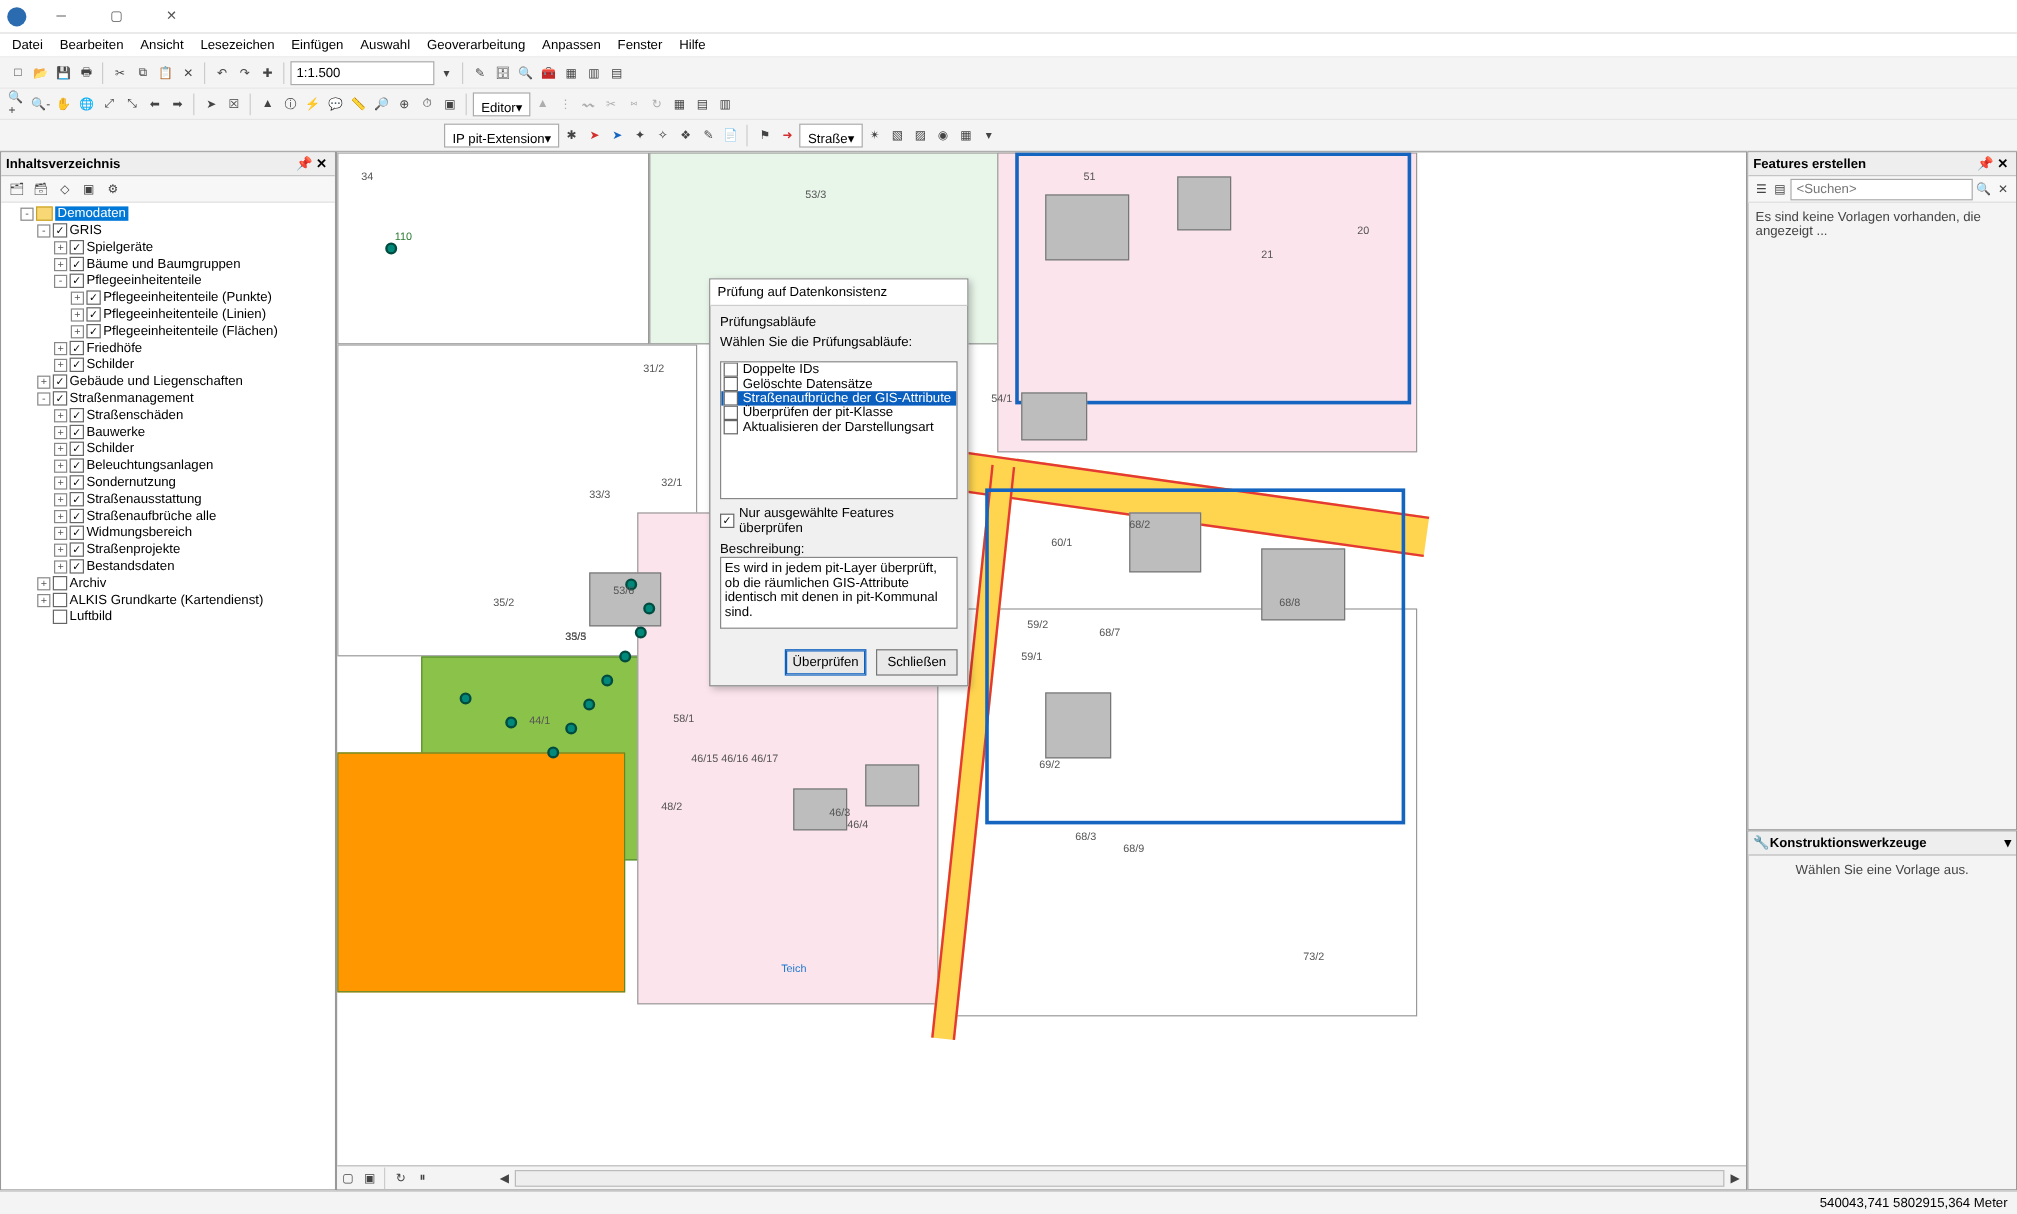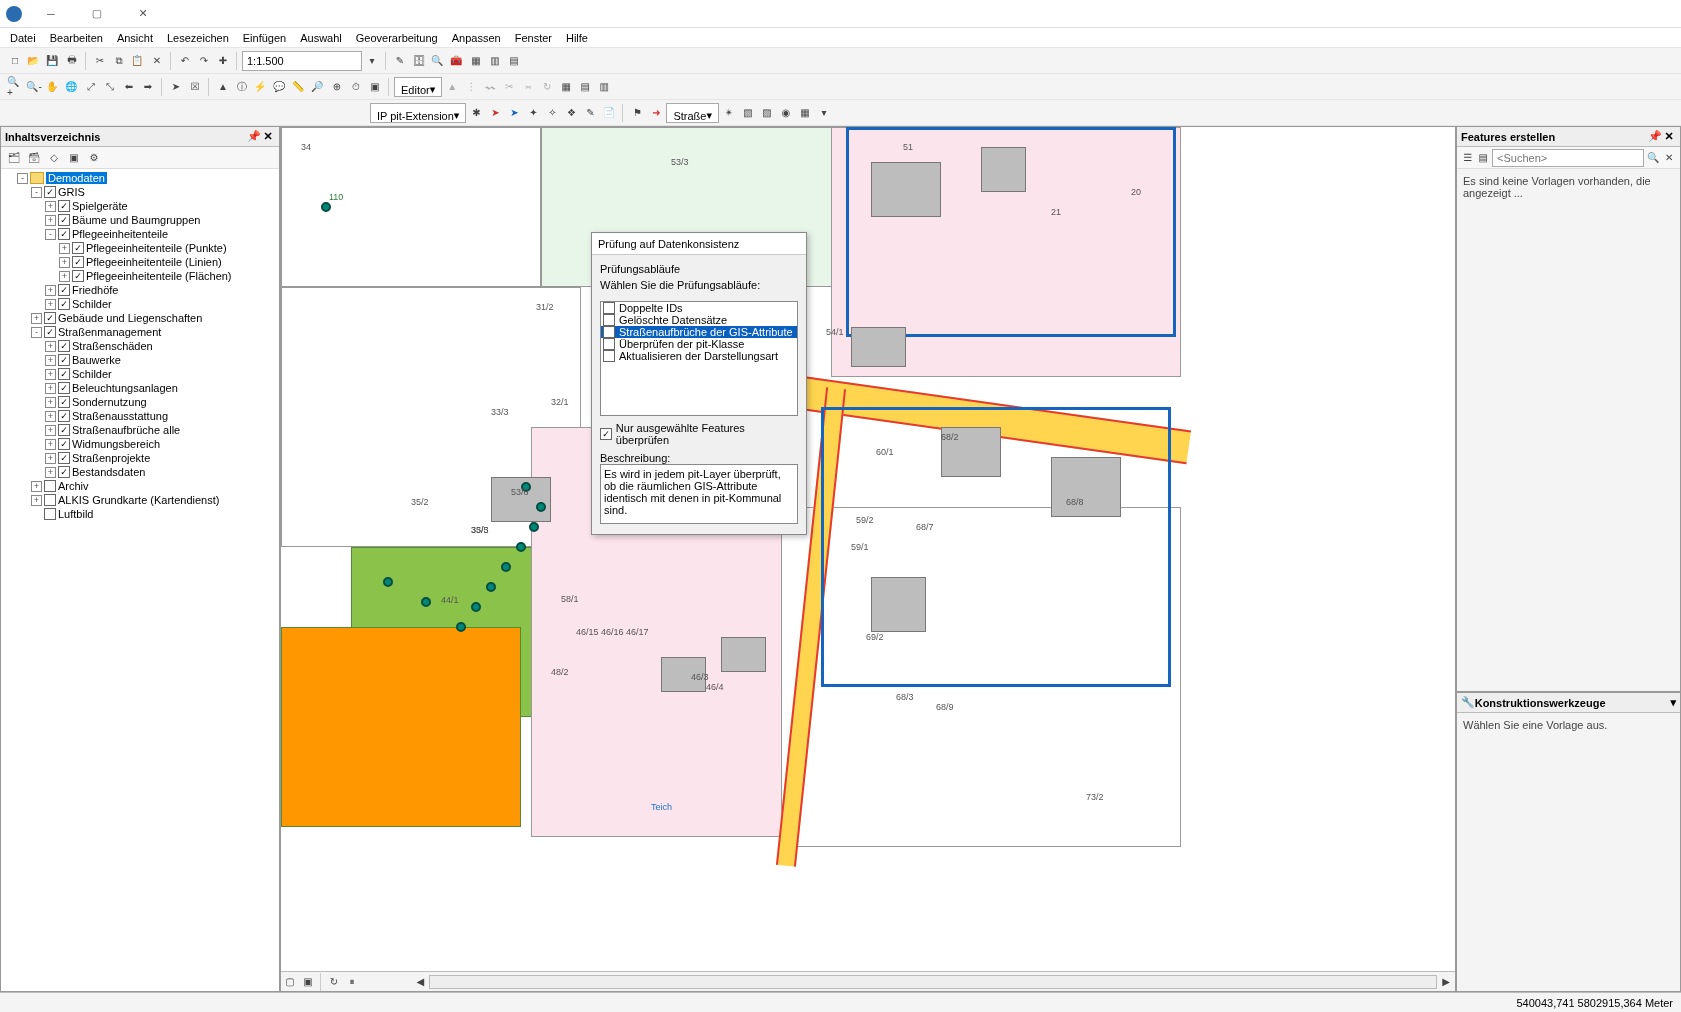--- a/index.html
+++ b/index.html
@@ -470,20 +470,24 @@
                 <span>Aktualisieren der Darstellungsart</span>
               </div>
           </div>
           <div class="check">
               <span class="cb">✓</span>
               <span>Nur ausgewählte Features überprüfen</span>
             </div>
           <div>Beschreibung:</div>
           <textarea class="desc" readonly="" style="">Es wird in jedem pit-Layer überprüft, ob die räumlichen GIS-Attribute identisch mit denen in pit-Kommunal sind.</textarea>
         </div>
+        <div class="dlg-btns">
+          <button class="btn primary">Überprüfen</button>
+          <button class="btn">Schließen</button>
+        </div>
       </div>
     </div>
     <div class="map-bottom">
       <div class="tb">▢</div>
       <div class="tb">▣</div>
       <div class="sep"></div>
       <div class="tb">↻</div>
       <div class="tb">⏸</div>
       <span class="sp" style="flex:1"></span>
       <div class="tb">◀</div>
@@ -509,21 +513,21 @@
       </div>
       <div class="fe-body">Es sind keine Vorlagen vorhanden, die angezeigt ...</div>
     </div>
     <div class="panel const">
       <div class="panel-head">
         <span>🔧</span>
         <span>Konstruktionswerkzeuge</span>
         <span class="sp"></span>
         <span>▾</span>
       </div>
-      <div class="fe-body" style="text-align:left">Wählen Sie eine Vorlage aus.</div>
+      <div class="fe-body" style="text-align:center">Wählen Sie eine Vorlage aus.</div>
     </div>
   </div>
 </div>
 
 <div class="statusbar">
   <span class="sp"></span>
   <span>540043,741  5802915,364 Meter</span>
 </div>
 
 </body></html>

